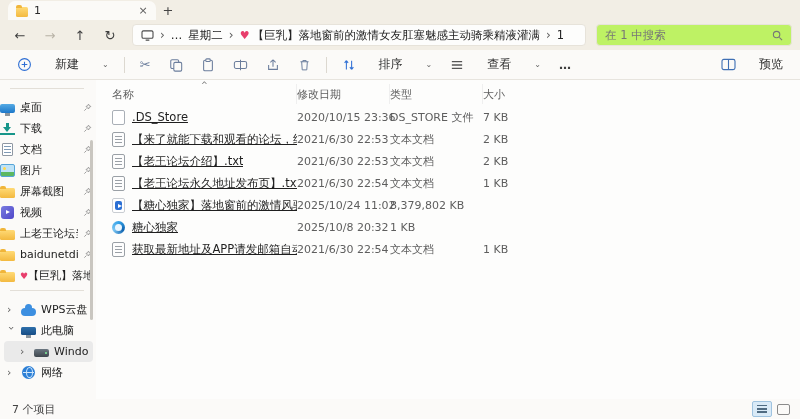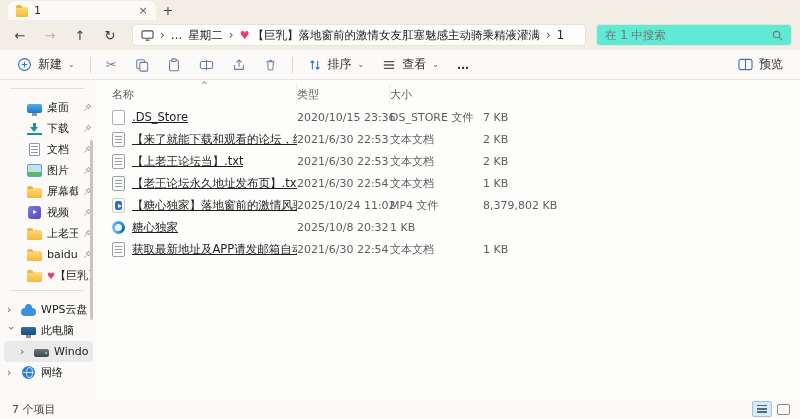--- a/index.html
+++ b/index.html
@@ -15,40 +15,40 @@
   .newtab { width:24px; text-align:center; color:#444; font-size:13px; padding-bottom:2px; }
 
   
   .navbar { height:30px; display:flex; align-items:center; background:#f2eee5; padding:0 8px 0 6px; gap:2px; }
   .navbtn { width:28px; text-align:center; font-size:13px; color:#3f3f3f; }
   .navbtn.disabled { color:#b9b3a7; }
   .addressbar { flex:1; height:22px; margin-left:6px; background:#fdfdfc; border:1px solid #e7e3da; border-radius:4px; display:flex; align-items:center; padding:0 8px; gap:6px; white-space:nowrap; overflow:hidden; }
   .crumb-chev { color:#5a5a5a; font-size:12px; }
   .crumb { color:#232323; font-size:11.5px; }
   .crumb-heart { color:#e83e6c; margin-right:3px; font-size:11px; }
-  .searchbox { width:196px; height:22px; margin-left:8px; background:#5eead4; border:1px solid #e7e3da; border-radius:4px; display:flex; align-items:center; padding:0 8px; gap:6px; }
+  .searchbox { width:196px; height:22px; margin-left:8px; background:#bef264; border:1px solid #e7e3da; border-radius:4px; display:flex; align-items:center; padding:0 8px; gap:6px; }
   .search-ph { flex:1; color:#767676; font-size:11.5px; }
 
   
   .toolbar { height:30px; background:#fbfaf8; border-bottom:1px solid #e7e4de; display:flex; align-items:center; padding:0 10px; gap:4px; }
-  .tbtn { display:flex; align-items:center; gap:6px; padding:0 7px; height:24px; border-radius:4px; color:#2f2f2f; }
+  .tbtn { display:flex; align-items:center; gap:23px; padding:0 7px; height:24px; border-radius:4px; color:#2f2f2f; }
   .tbtn svg { display:block; }
   .tb-chev { font-size:8px; color:#666; }
   .tb-sep { width:1px; height:16px; background:#dcd8d0; margin:0 4px; }
   .tb-spacer { flex:1; }
   .scissors { color:#6b7d9c; font-size:13px; }
   .tb-more { color:#3f3f3f; letter-spacing:1px; font-weight:bold; }
 
   
   .content { flex:1; display:flex; background:#fbfaf8; min-height:0; position:relative; }
 
   
   .sidebar { width:96px; padding-top:4px; position:relative; }
   .side-sep { height:1px; background:#e3dfd8; margin:4px 12px 8px 10px; }
-  .srow { height:21px; display:flex; align-items:center; gap:5px; padding-left:27px; padding-right:4px; position:relative; font-size:11px; color:#222; }
+  .srow { height:21px; display:flex; align-items:center; gap:5px; padding-right:4px; position:relative; font-size:11px; color:#222; }
   .srow .slabel { flex:1; white-space:nowrap; overflow:hidden; }
   .srow.tree { padding-left:7px; }
   .srow .chev { width:9px; color:#5e5e5e; font-size:11px; flex:none; display:inline-block; }
   .chev.right::before { content:"›"; }
   .chev.down { transform:rotate(90deg); }
   .chev.down::before { content:"›"; }
   .srow.indent { padding-left:16px; }
   .srow.selected { background:#eaeaea; border-radius:4px; margin:0 3px 0 4px; }
   .pin-icon { display:none; flex:none; }
   .pin-icon.pin { display:inline-flex; }
@@ -369,20 +369,21 @@
             <span class="slabel">网络</span>
           </div>
         </div>
       <div class="side-scroll"></div>
     </div>
 
     <div class="main">
       <div class="lrow lhead">
         <span class="sort-caret">^</span>
         <div class="hcell first">名称</div>
+        <div class="hcell">修改日期</div>
         <div class="hcell">类型</div>
         <div class="hcell" style="border-right:none">大小</div>
       </div>
       <div>
 
           <div class="lrow">
             <div class="cell-name">
               <span class="fi file"></span>
               <span class="fname">.DS_Store</span>
             </div>
@@ -397,21 +398,21 @@
               <span class="fname">【来了就能下载和观看的论坛，纯免费！】.txt</span>
             </div>
             <span class="fdate">2021/6/30 22:53</span>
             <span class="ftype">文本文档</span>
             <span class="fsize">2 KB</span>
           </div>
 
           <div class="lrow">
             <div class="cell-name">
               <span class="fi txt"></span>
-              <span class="fname">【上老王论坛当】.txt</span>
+              <span class="fname">【老王论坛介绍】.txt</span>
             </div>
             <span class="fdate">2021/6/30 22:53</span>
             <span class="ftype">文本文档</span>
             <span class="fsize">2 KB</span>
           </div>
 
           <div class="lrow">
             <div class="cell-name">
               <span class="fi txt"></span>
               <span class="fname">【老王论坛永久地址发布页】.txt</span>
@@ -420,21 +421,20 @@
             <span class="ftype">文本文档</span>
             <span class="fsize">1 KB</span>
           </div>
 
           <div class="lrow">
             <div class="cell-name">
               <span class="fi mp4"></span>
               <span class="fname">【糖心独家】落地窗前的激情风骚女友肛塞魅惑...</span>
             </div>
             <span class="fdate">2025/10/24 11:02</span>
-            <span class="ftype">MP4 文件</span>
             <span class="fsize">8,379,802 KB</span>
           </div>
 
           <div class="lrow">
             <div class="cell-name">
               <span class="fi url"></span>
               <span class="fname">糖心独家</span>
             </div>
             <span class="fdate">2025/10/8 20:32</span>
             <span class="fsize">1 KB</span>

